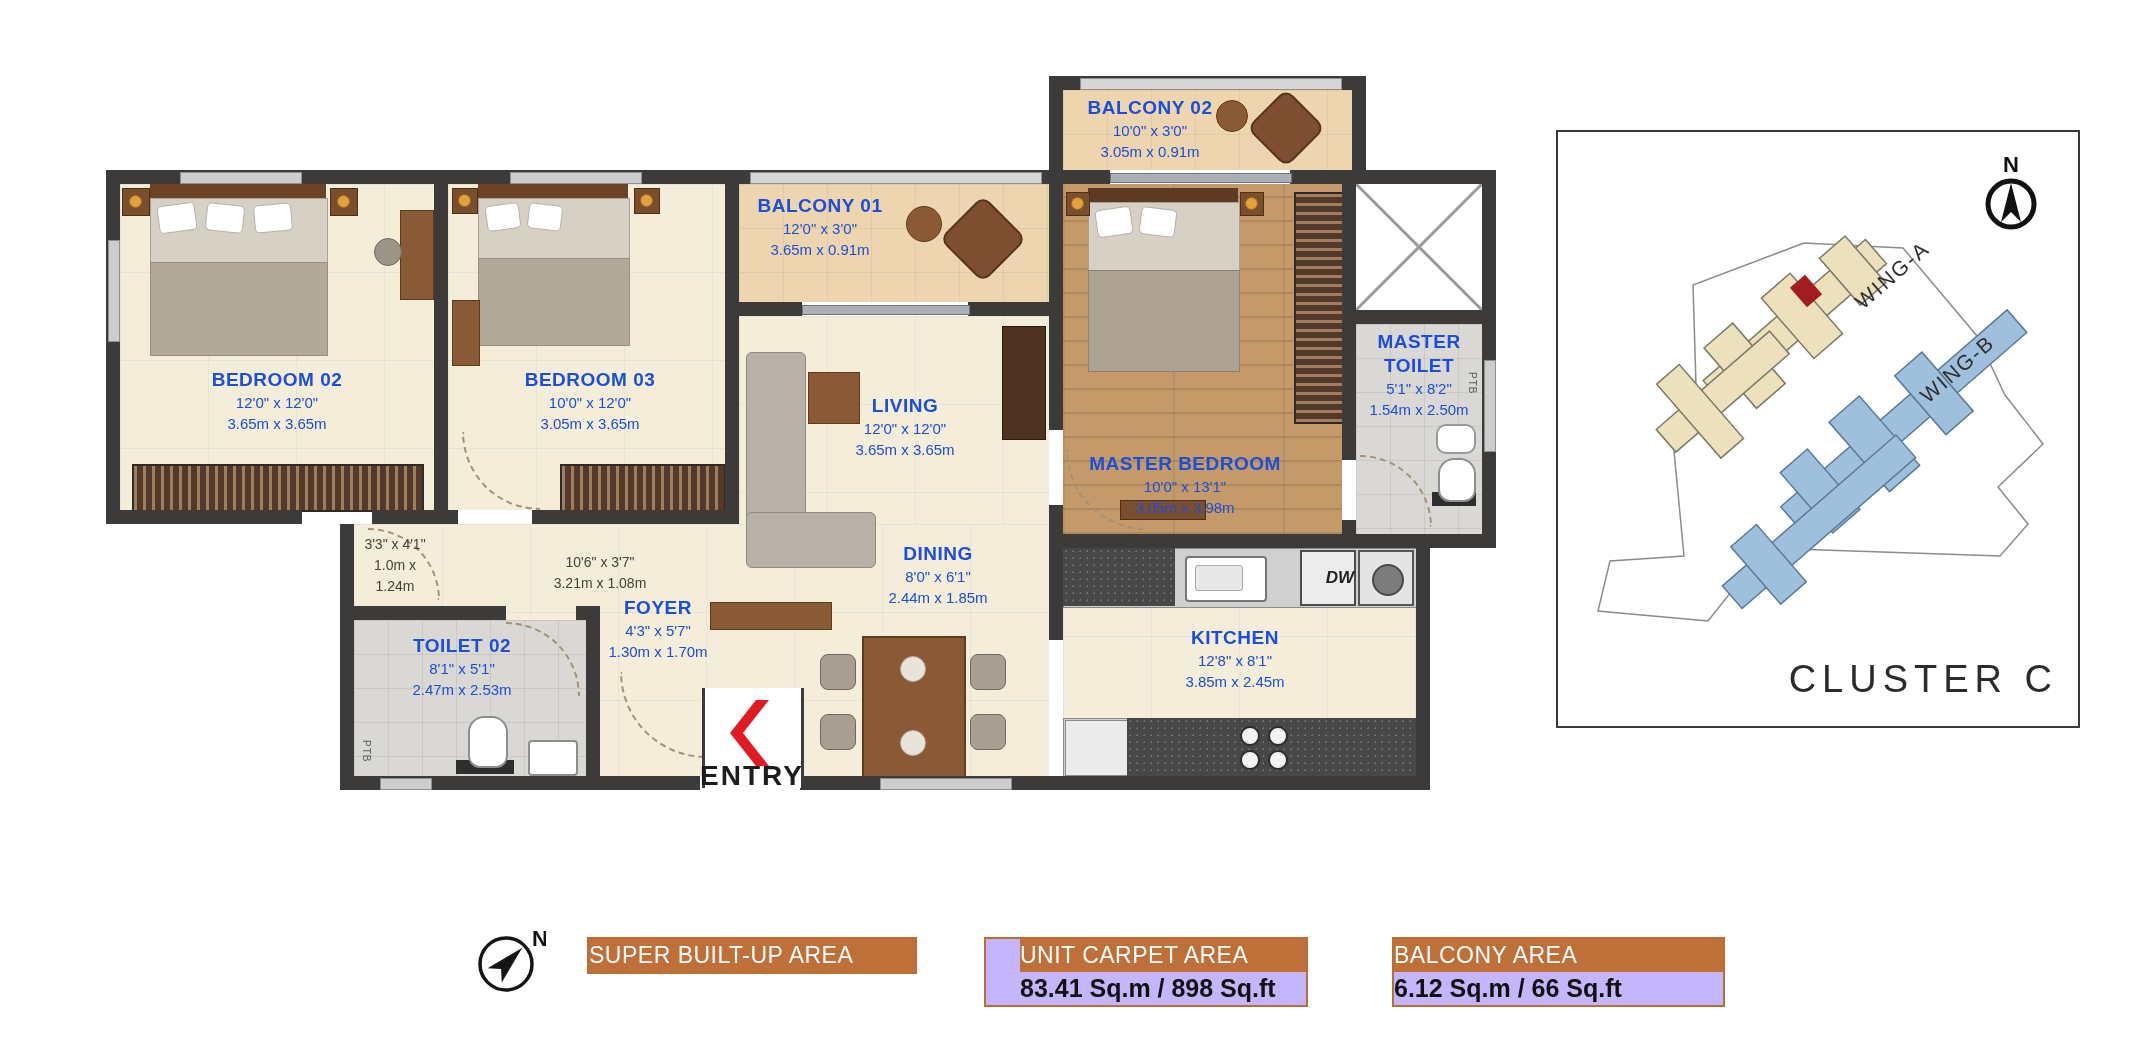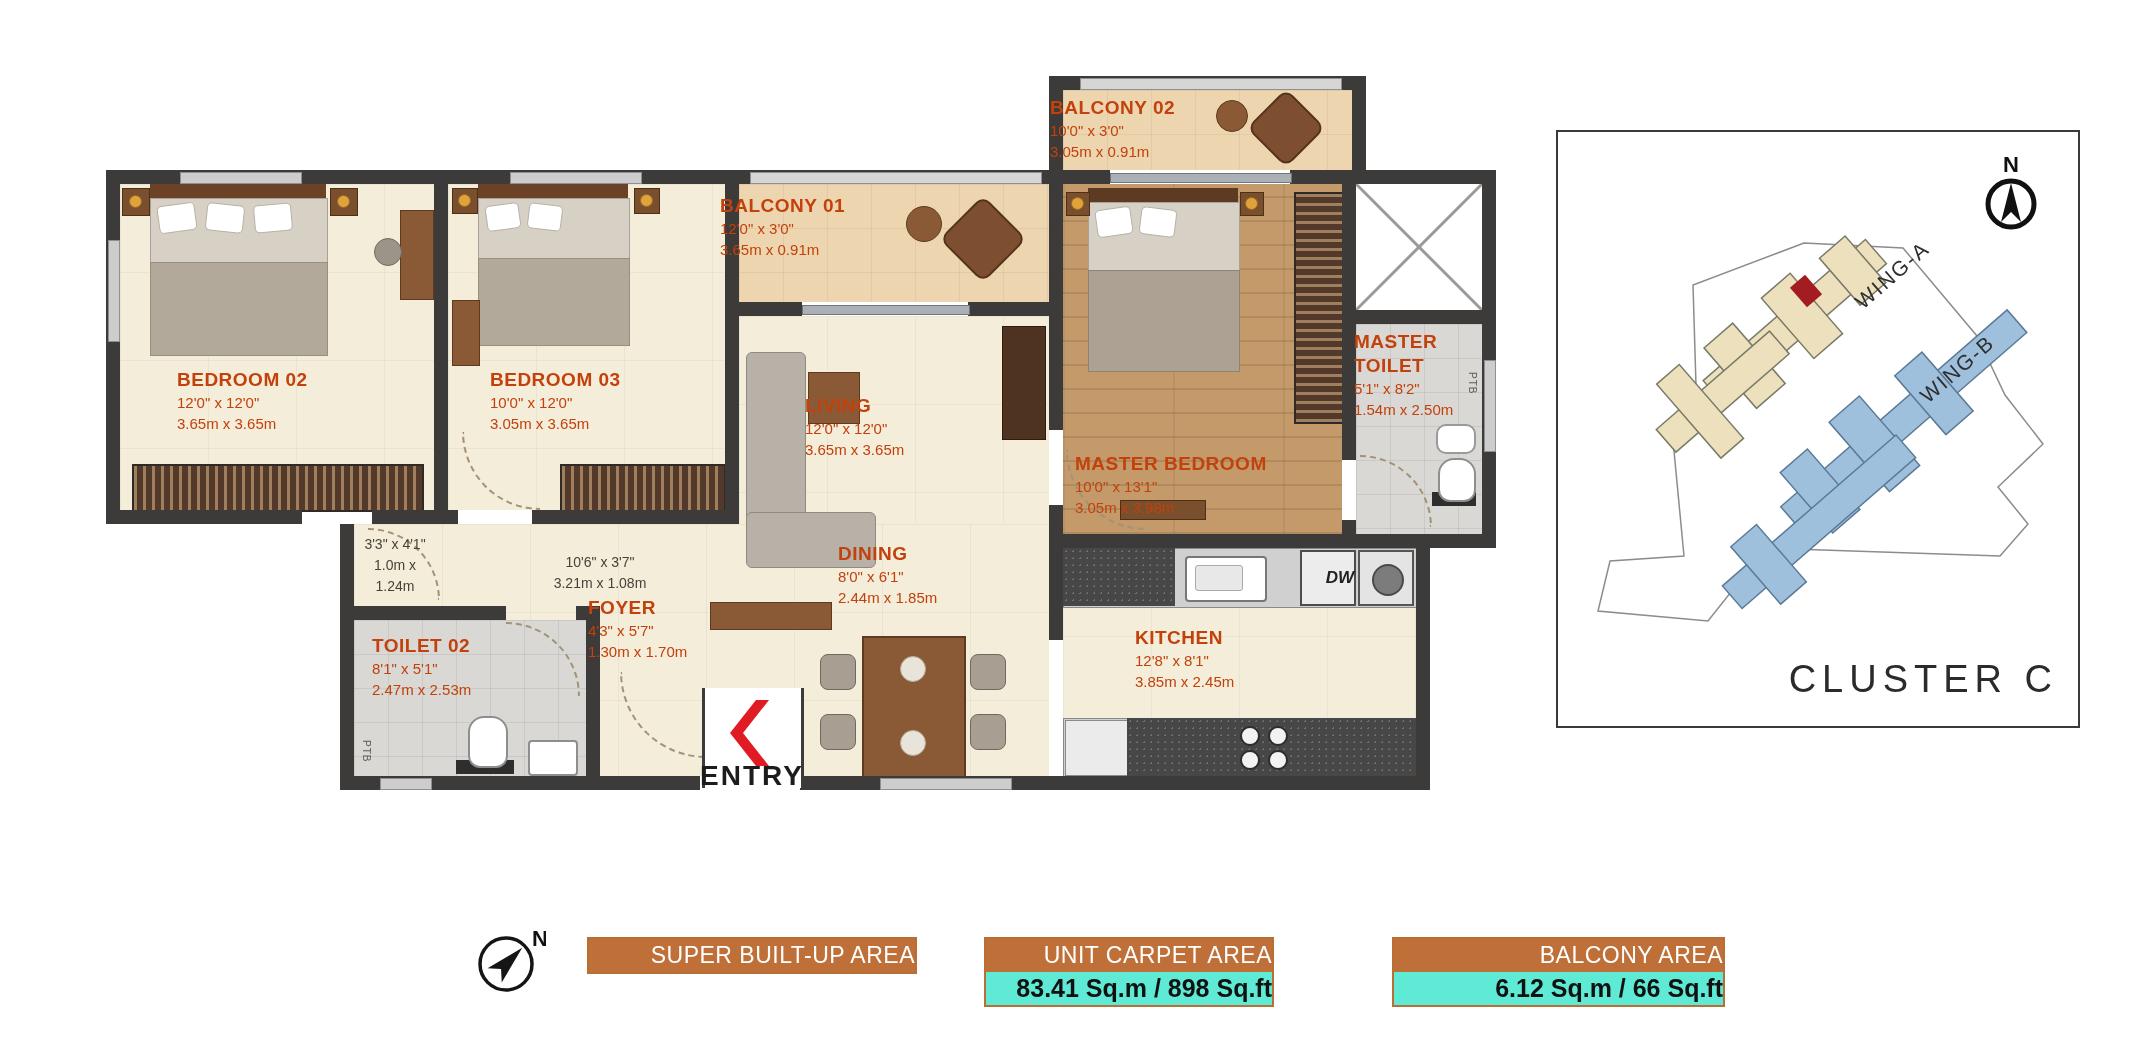--- a/index.html
+++ b/index.html
@@ -23,35 +23,35 @@
   .floor-tile{position:absolute;background:#d9d8d4;z-index:10;
     background-image:linear-gradient(rgba(0,0,0,.07) 1px,transparent 1px),
                      linear-gradient(90deg,rgba(0,0,0,.07) 1px,transparent 1px);
     background-size:34px 34px;}
   .wardrobe{position:absolute;background:#53392a;border:2px solid #2f2a25;z-index:20;
     background-image:repeating-linear-gradient(90deg,rgba(222,184,135,.55) 0 3px,transparent 3px 9px);}
   .granite{position:absolute;background:#474747;z-index:20;
     background-image:radial-gradient(#6f6f6f 1px,transparent 1px);background-size:7px 7px;}
   .counter{position:absolute;background:#d0d0d0;border:1px solid #8a8a8a;z-index:18;}
   .furn{position:absolute;z-index:20;}
-  .rlabel{position:absolute;z-index:50;color:#c2410c;}
+  .rlabel{position:absolute;z-index:50;text-align:center;color:#1d4ed8;}
   .rname{font-size:19px;font-weight:bold;letter-spacing:.5px;line-height:24px;}
   .rdim{font-size:15px;line-height:21px;}
   .pdim{position:absolute;z-index:50;text-align:center;color:#49413a;font-size:14px;line-height:21px;}
   .arc{position:absolute;z-index:25;}
   .vtext{position:absolute;z-index:40;font-size:10px;color:#5c5c5c;letter-spacing:1px;
          transform:rotate(90deg);transform-origin:left top;}
   .pillow{position:absolute;background:#fff;border:1px solid #b7b2a8;border-radius:5px;z-index:22;}
   .lamp{position:absolute;width:11px;height:11px;border-radius:50%;background:#e2a23b;border:1px solid #9c6c1f;z-index:23;}
   .nstand{position:absolute;background:#7a4f2e;border:1px solid #4e3017;z-index:21;}
   
   #cluster{position:absolute;left:1556px;top:130px;width:520px;height:594px;background:#ffffff;
            border:2px solid #3a3a3a;z-index:60;}
   
-  .area-box{position:absolute;border:2px solid #b96f33;background:#5eead4;text-align:right;z-index:60;}
+  .area-box{position:absolute;border:2px solid #b96f33;background:#c4b5fd;text-align:left;z-index:60;}
   .area-head{background:#bf7038;color:#ffffff;font-size:23px;line-height:33px;letter-spacing:.5px;}
   .area-val{color:#111111;font-size:25px;font-weight:bold;line-height:33px;}
   .entry-text{position:absolute;z-index:70;font-size:28px;font-weight:bold;letter-spacing:2px;color:#1c1c1a;text-align:center;}
   .dwbox{position:absolute;background:#ececec;border:2px solid #4c4c4c;z-index:22;text-align:center;
          font-weight:bold;font-style:italic;font-size:17px;color:#222;}
 </style>
 </head>
 <body>
 
 <div id="stage">
@@ -328,21 +328,21 @@
       <g transform="rotate(45 30 36)">
         <polygon points="30,13 20,52 30,43 40,52" fill="#151515"></polygon>
       </g>
       <text x="56" y="18" font-size="22" font-weight="bold" fill="#111" font-family="Liberation Sans, sans-serif">N</text>
     </svg>
   </div>
 
   <div class="area-box" style="left:587px;top:937px;width:326px;">
     <div class="area-head">SUPER BUILT-UP AREA</div>
   </div>
-  <div class="area-box" style="left:984px;top:937px;width:286px;">
+  <div class="area-box" style="left:984px;top:937px;width:286px;padding-left:34px;">
     <div class="area-head">UNIT CARPET AREA</div>
     <div class="area-val">83.41 Sq.m / 898 Sq.ft</div>
   </div>
   <div class="area-box" style="left:1392px;top:937px;width:329px;">
     <div class="area-head">BALCONY AREA</div>
     <div class="area-val">6.12 Sq.m / 66 Sq.ft</div>
   </div>
 
 </div>
 

